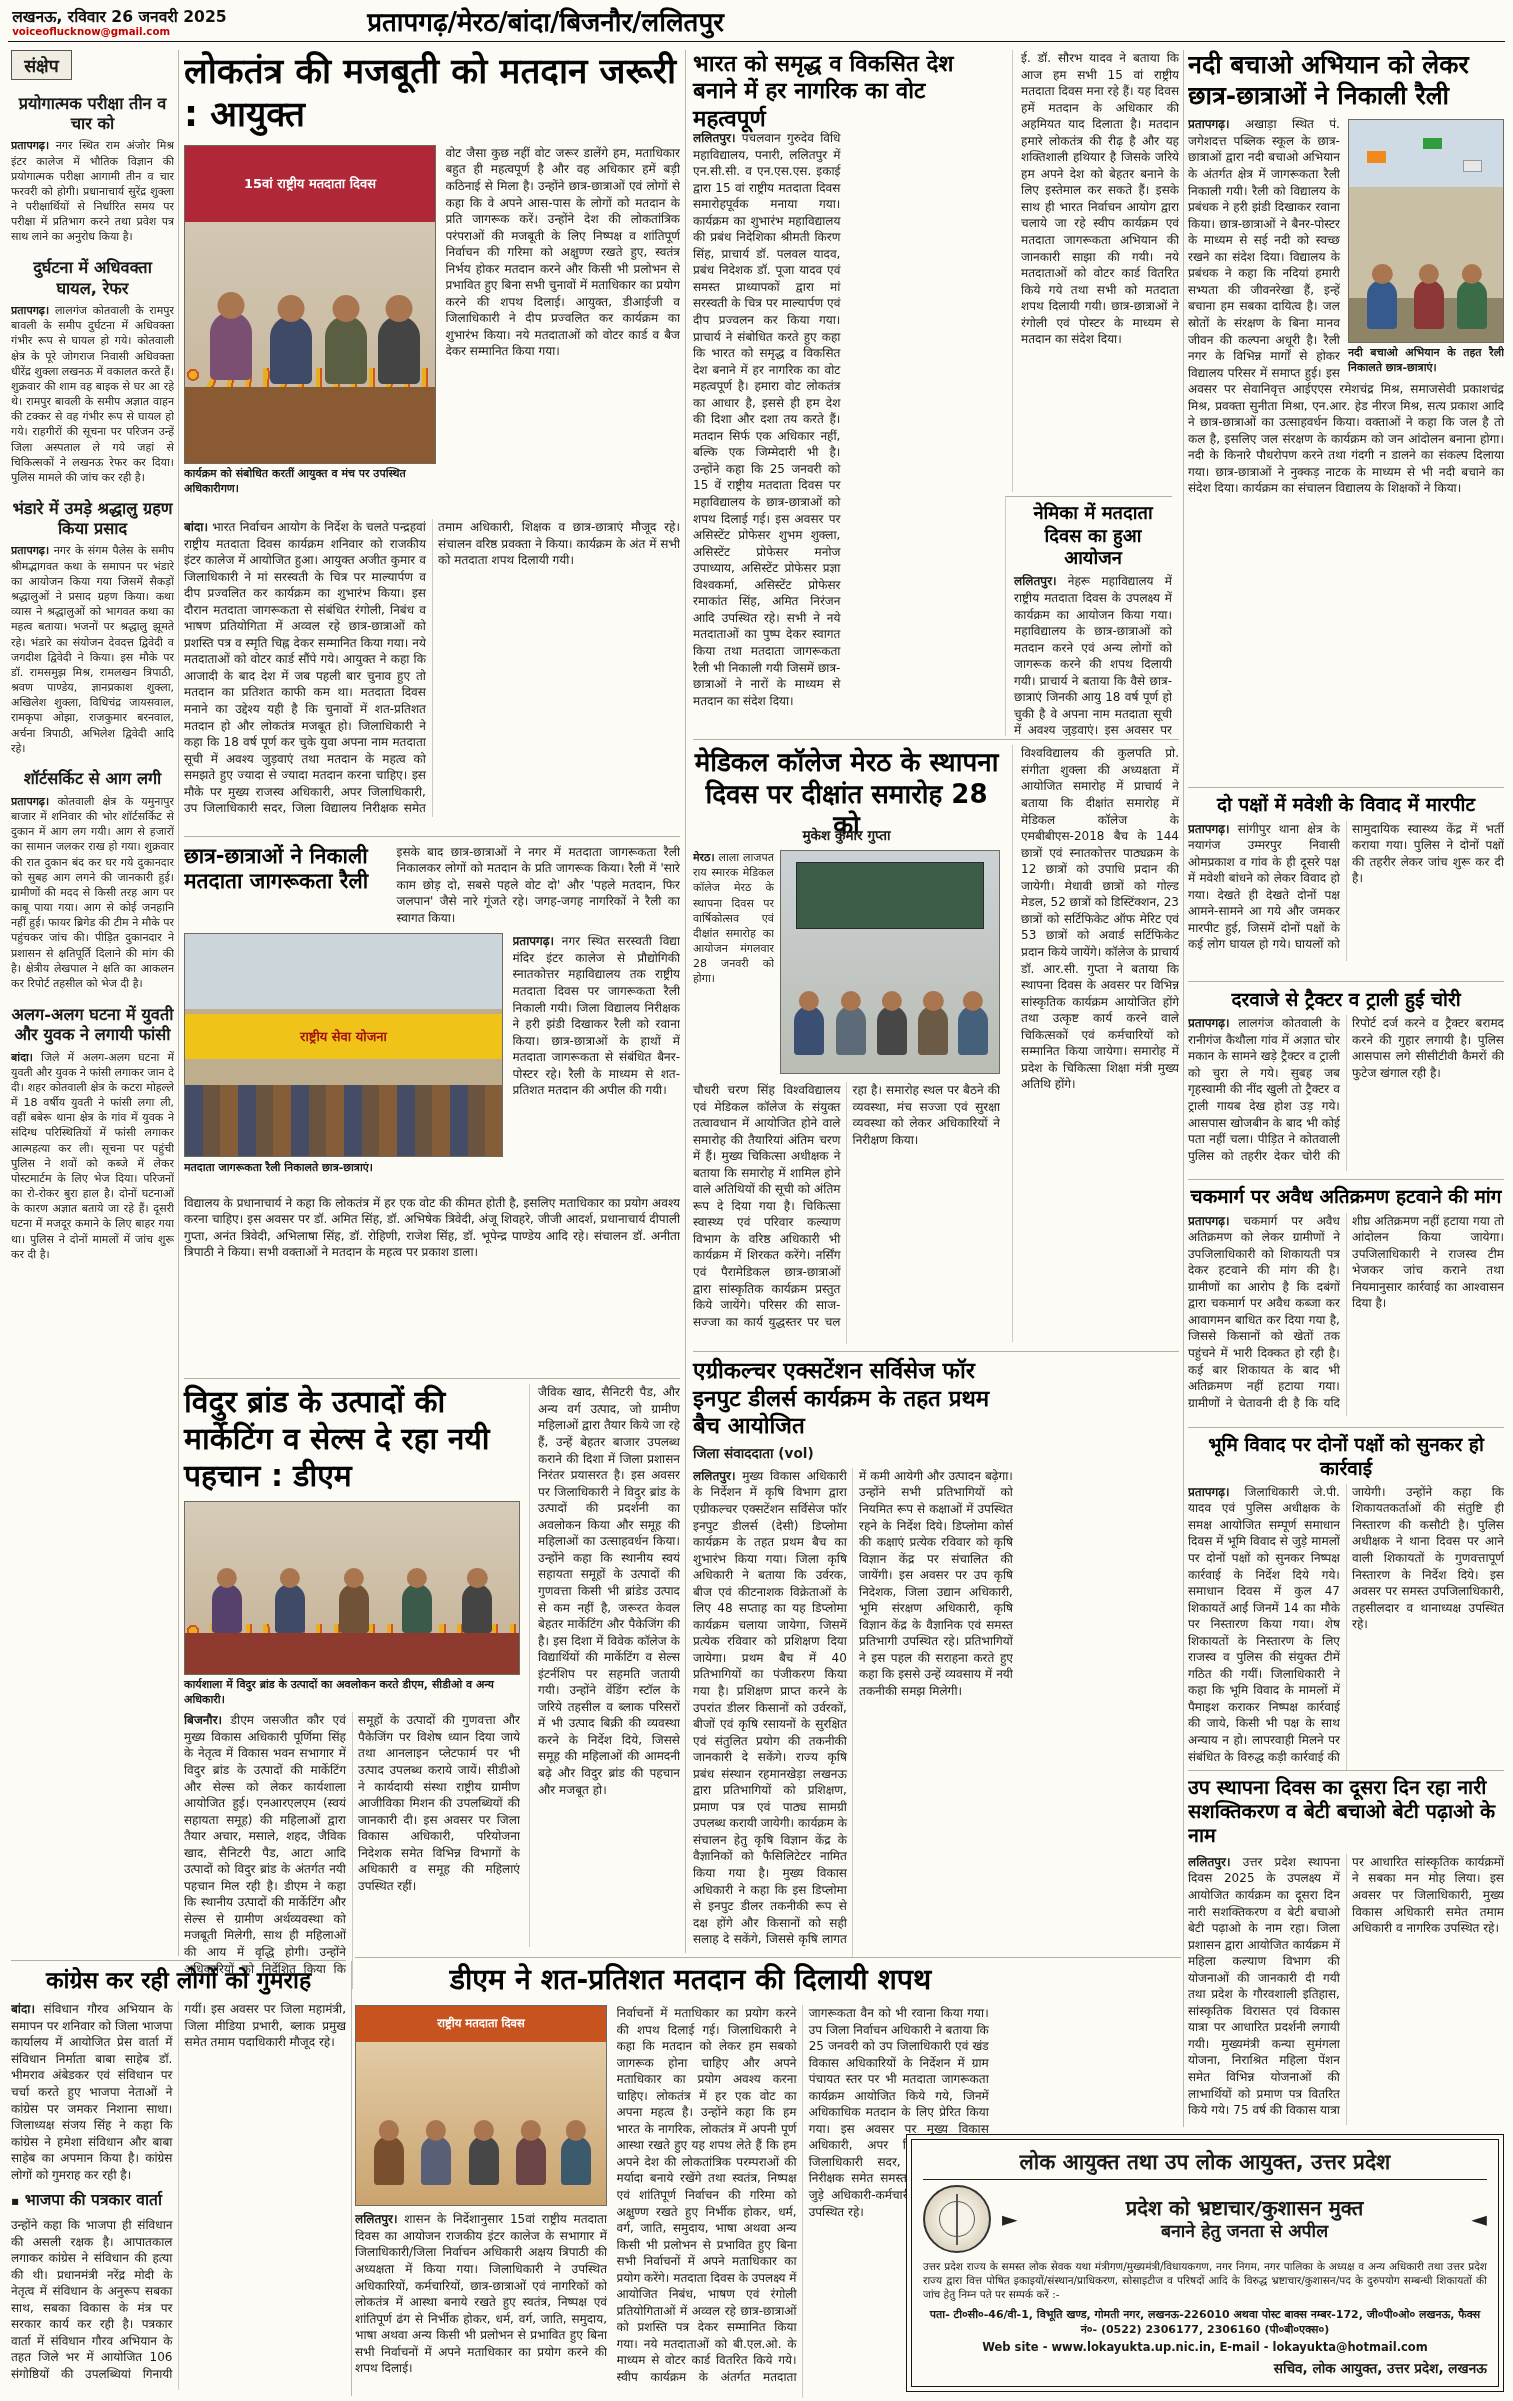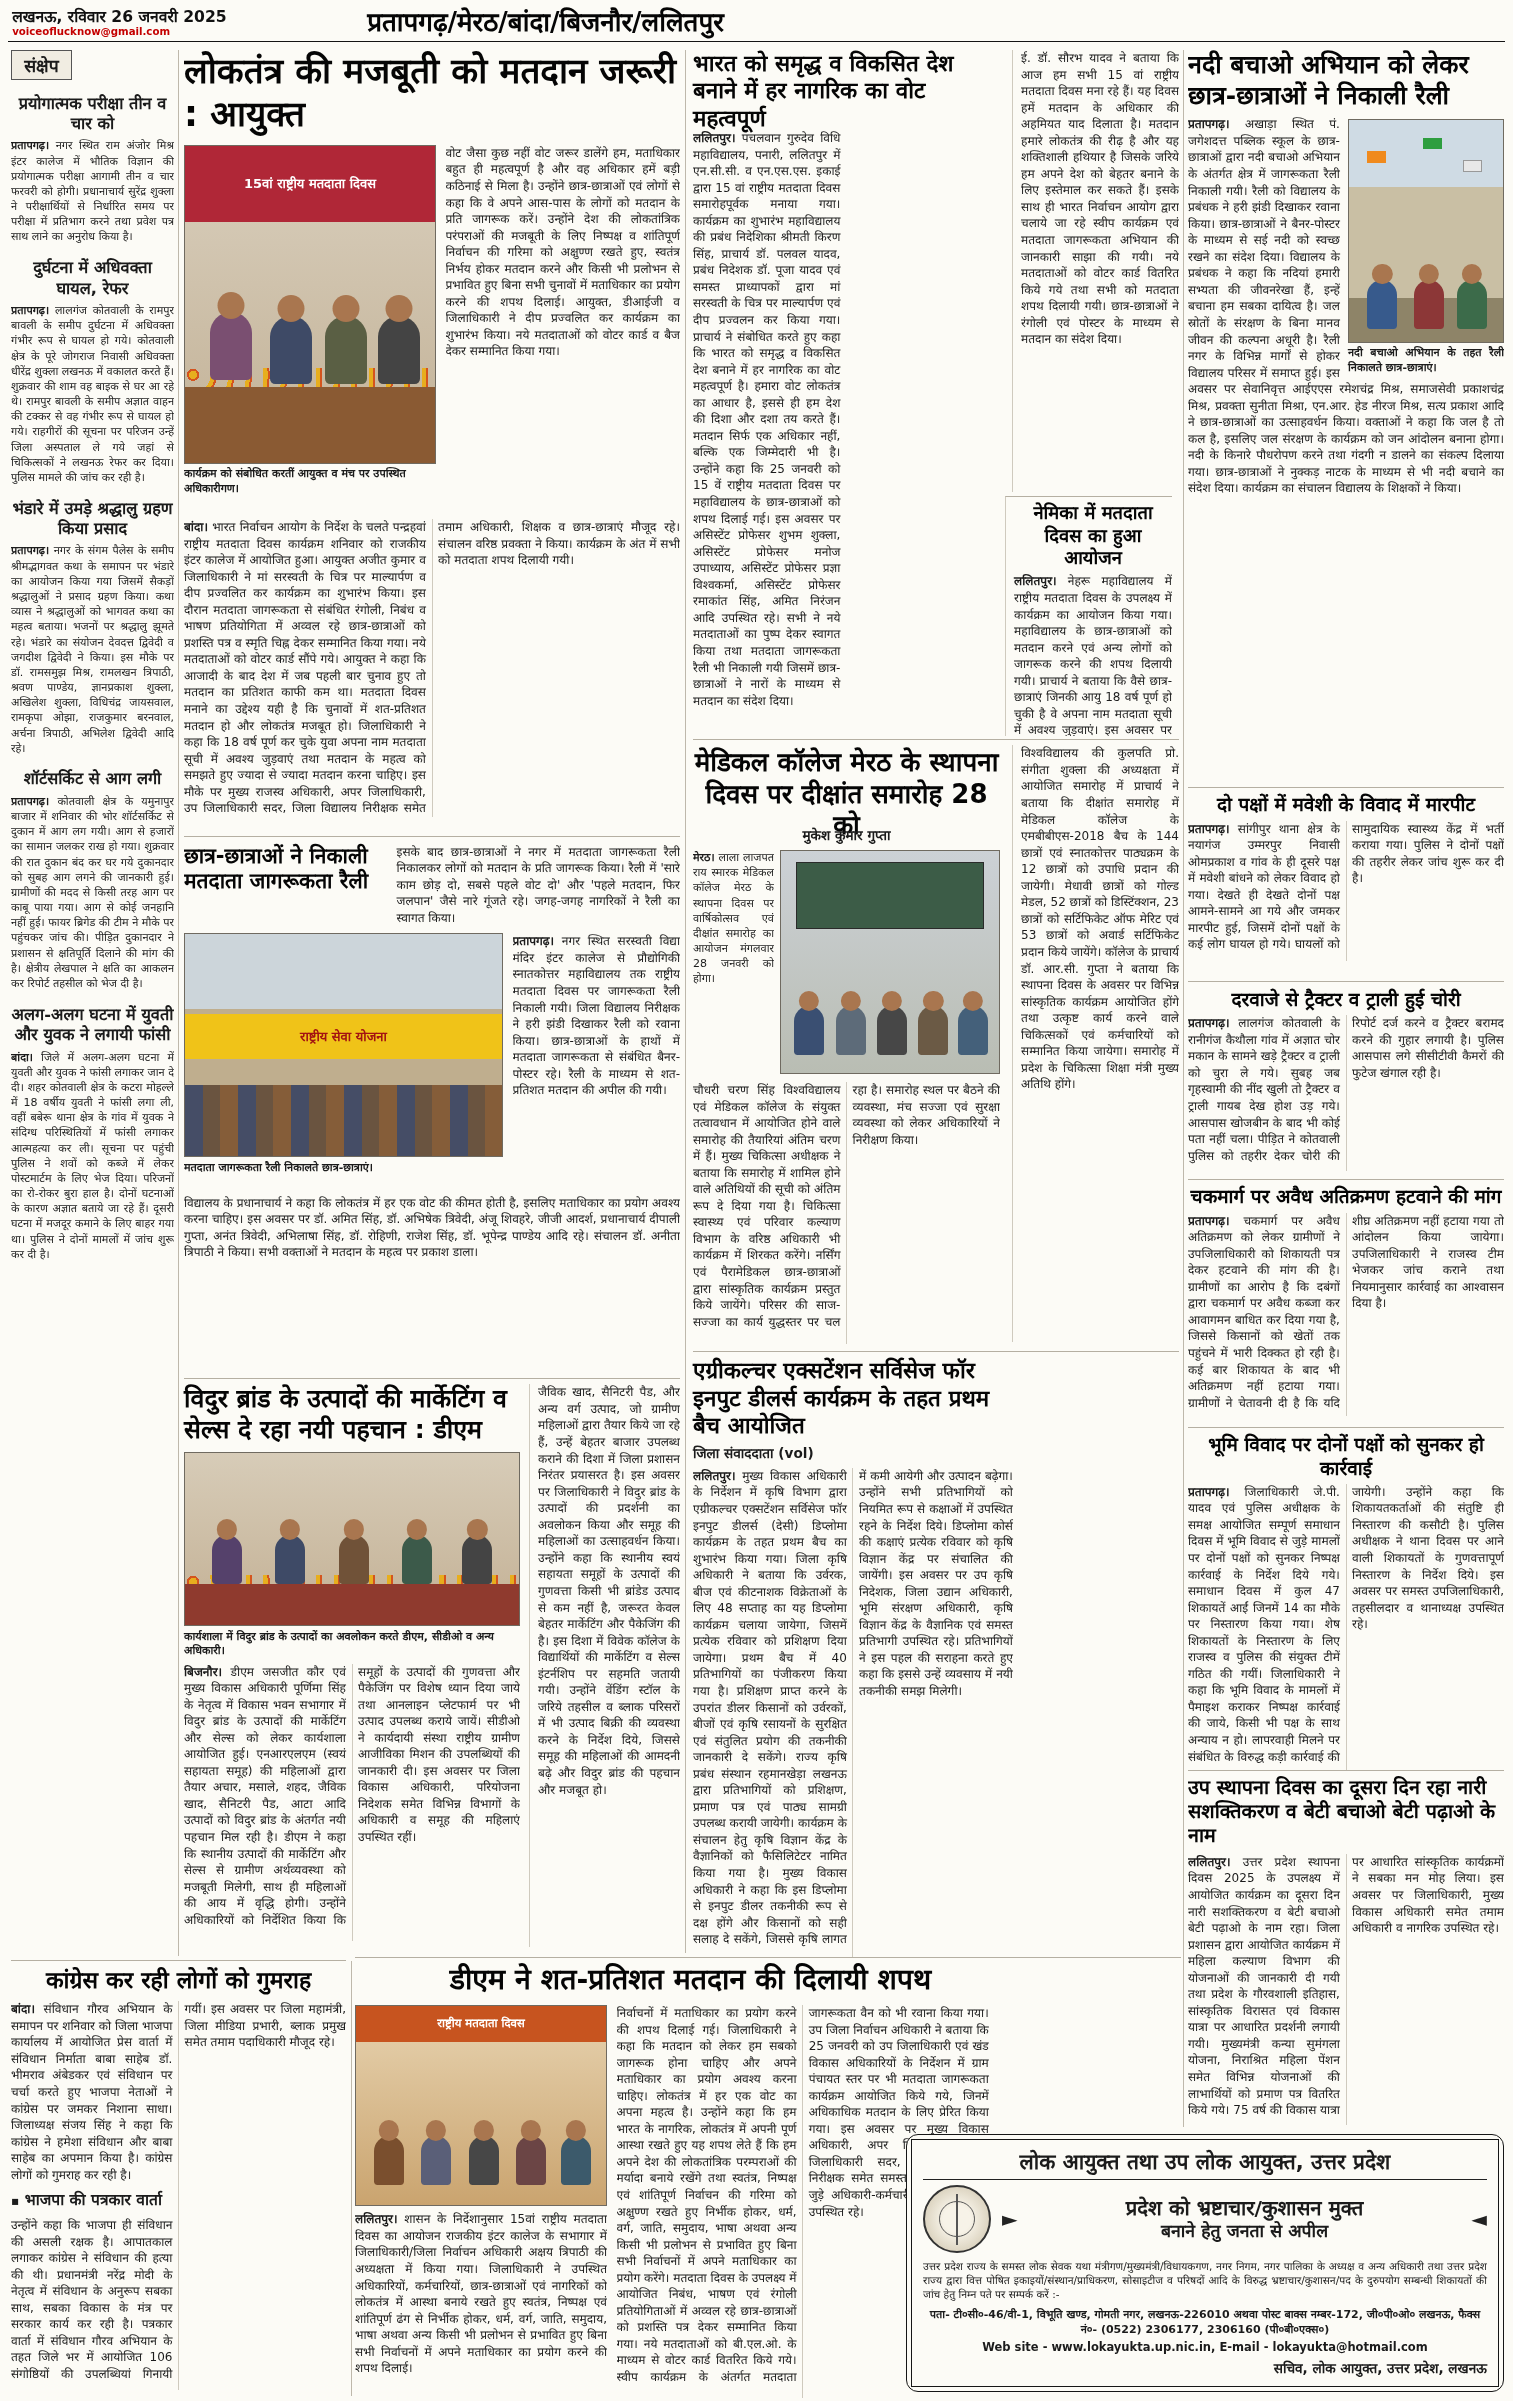--- a/index.html
+++ b/index.html
@@ -170,21 +170,21 @@
       </div>
     </div>
     <div class="bt ovh" style="margin-top:5.4px;height:149px;">विद्यालय के प्रधानाचार्य ने कहा कि लोकतंत्र में हर एक वोट की कीमत होती है, इसलिए मताधिकार का प्रयोग अवश्य करना चाहिए। इस अवसर पर डॉ. अमित सिंह, डॉ. अभिषेक त्रिवेदी, अंजू शिवहरे, जीजी आदर्श, प्रधानाचार्य दीपाली गुप्ता, अनंत त्रिवेदी, अभिलाषा सिंह, डॉ. रोहिणी, राजेश सिंह, डॉ. भूपेन्द्र पाण्डेय आदि रहे। संचालन डॉ. अनीता त्रिपाठी ने किया। सभी वक्ताओं ने मतदान के महत्व पर प्रकाश डाला।</div>
   </div>
 
   <div class="abs topline" style="left:184px;top:1378px;width:496px;height:575px;padding-top:5.4px;">
     <div class="abs ovh" style="right:0;top:5.4px;width:151px;height:563px;border-left:0.7px solid #cfcabe;padding-left:8.1px;">
       <div class="bt">जैविक खाद, सैनिटरी पैड, और अन्य वर्ग उत्पाद, जो ग्रामीण महिलाओं द्वारा तैयार किये जा रहे हैं, उन्हें बेहतर बाजार उपलब्ध कराने की दिशा में जिला प्रशासन निरंतर प्रयासरत है। इस अवसर पर जिलाधिकारी ने विदुर ब्रांड के उत्पादों की प्रदर्शनी का अवलोकन किया और समूह की महिलाओं का उत्साहवर्धन किया। उन्होंने कहा कि स्थानीय स्वयं सहायता समूहों के उत्पादों की गुणवत्ता किसी भी ब्रांडेड उत्पाद से कम नहीं है, जरूरत केवल बेहतर मार्केटिंग और पैकेजिंग की है। इस दिशा में विवेक कॉलेज के विद्यार्थियों की मार्केटिंग व सेल्स इंटर्नशिप पर सहमति जतायी गयी। उन्होंने वेंडिंग स्टॉल के जरिये तहसील व ब्लाक परिसरों में भी उत्पाद बिक्री की व्यवस्था करने के निर्देश दिये, जिससे समूह की महिलाओं की आमदनी बढ़े और विदुर ब्रांड की पहचान और मजबूत हो।</div>
     </div>
     <div style="width:336px;">
-      <h2 class="hl" style="font-size:25px;">विदुर ब्रांड के उत्पादों की मार्केटिंग व सेल्स दे रहा नयी पहचान : डीएम</h2>
+      <h2 class="hl" style="font-size:30px;">विदुर ब्रांड के उत्पादों की मार्केटिंग व सेल्स दे रहा नयी पहचान : डीएम</h2>
       <div class="photo" style="height:174px;margin-top:6.8px;background:linear-gradient(#d7ccb8,#c3b094);">
         <div class="ph-flowers" style="bottom:20%;"></div>
         <div class="ph-table red"></div>
         <div class="prs sm2" style="left:8%;bottom:24%;background:#55416b;"></div>
         <div class="prs sm2" style="left:27%;bottom:24%;"></div>
         <div class="prs sm2" style="left:46%;bottom:24%;background:#705238;"></div>
         <div class="prs sm2" style="left:65%;bottom:24%;background:#3c5a4a;"></div>
         <div class="prs sm2" style="left:83%;bottom:24%;background:#444;"></div>
       </div>
       <div class="cap">कार्यशाला में विदुर ब्रांड के उत्पादों का अवलोकन करते डीएम, सीडीओ व अन्य अधिकारी।</div>
@@ -312,21 +312,21 @@
 
   <div class="abs topline ovh" style="left:11px;top:1960px;width:335px;height:438px;padding-top:5.4px;">
     <h2 class="hl" style="font-size:23px;text-align:center;">कांग्रेस कर रही लोगों को गुमराह</h2>
     <div class="bt cols2 ovh" style="margin-top:6.8px;height:389px;">
       <span><b>बांदा।</b> <span>संविधान गौरव अभियान के समापन पर शनिवार को जिला भाजपा कार्यालय में आयोजित प्रेस वार्ता में संविधान निर्माता बाबा साहेब डॉ. भीमराव अंबेडकर एवं संविधान पर चर्चा करते हुए भाजपा नेताओं ने कांग्रेस पर जमकर निशाना साधा। जिलाध्यक्ष संजय सिंह ने कहा कि कांग्रेस ने हमेशा संविधान और बाबा साहेब का अपमान किया है। कांग्रेस लोगों को गुमराह कर रही है।</span></span>
       <div class="subhead"><span class="bullet">▪</span> <span>भाजपा की पत्रकार वार्ता</span></div>
       <span>उन्होंने कहा कि भाजपा ही संविधान की असली रक्षक है। आपातकाल लगाकर कांग्रेस ने संविधान की हत्या की थी। प्रधानमंत्री नरेंद्र मोदी के नेतृत्व में संविधान के अनुरूप सबका साथ, सबका विकास के मंत्र पर सरकार कार्य कर रही है। पत्रकार वार्ता में संविधान गौरव अभियान के तहत जिले भर में आयोजित 106 संगोष्ठियों की उपलब्धियां गिनायी गयीं। इस अवसर पर जिला महामंत्री, जिला मीडिया प्रभारी, ब्लाक प्रमुख समेत तमाम पदाधिकारी मौजूद रहे।</span>
     </div>
   </div>
 
-  <div class="abs adbox" style="left:906px;top:2134px;width:598px;height:258px;border-radius:12px;">
+  <div class="abs adbox" style="left:906px;top:2134px;width:598px;height:258px;">
     <div class="inner">
       <div class="ad-title">लोक आयुक्त तथा उप लोक आयुक्त, उत्तर प्रदेश</div>
       <div class="ad-approw">
         <div class="emblem"></div>
         <div class="ad-arrow">►</div>
         <div class="ad-appeal">
           <div class="l1">प्रदेश को भ्रष्टाचार/कुशासन मुक्त</div>
           <div class="l2">बनाने हेतु जनता से अपील</div>
         </div>
         <div class="ad-arrow">◄</div>

